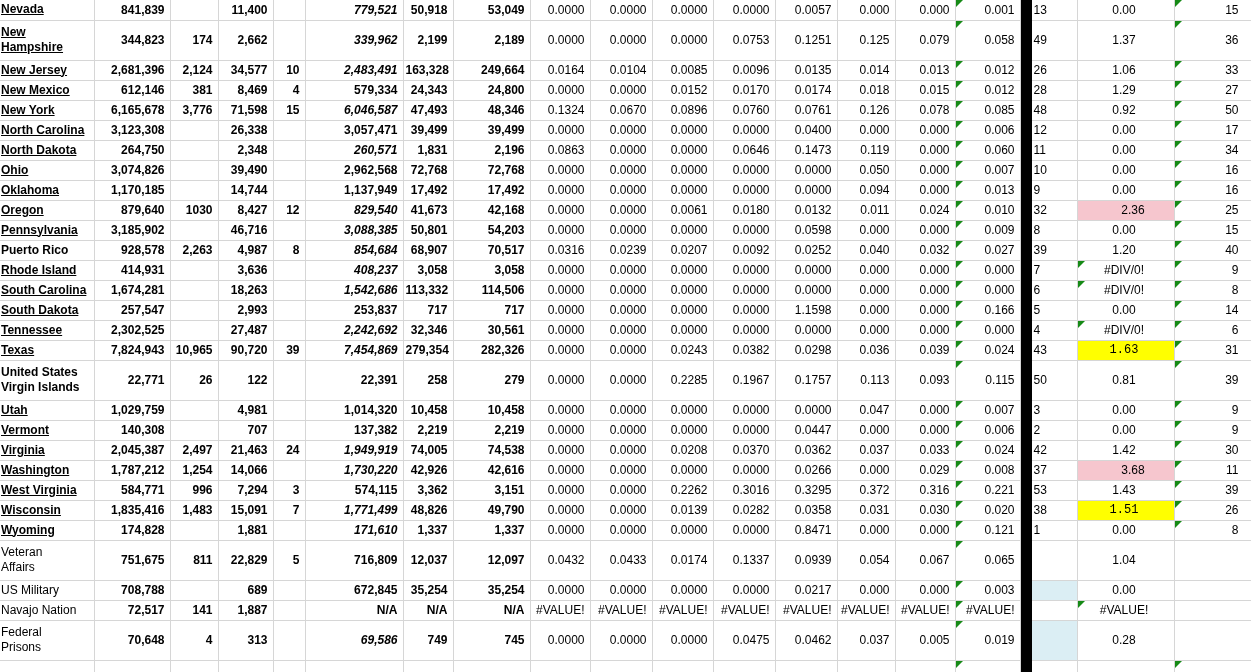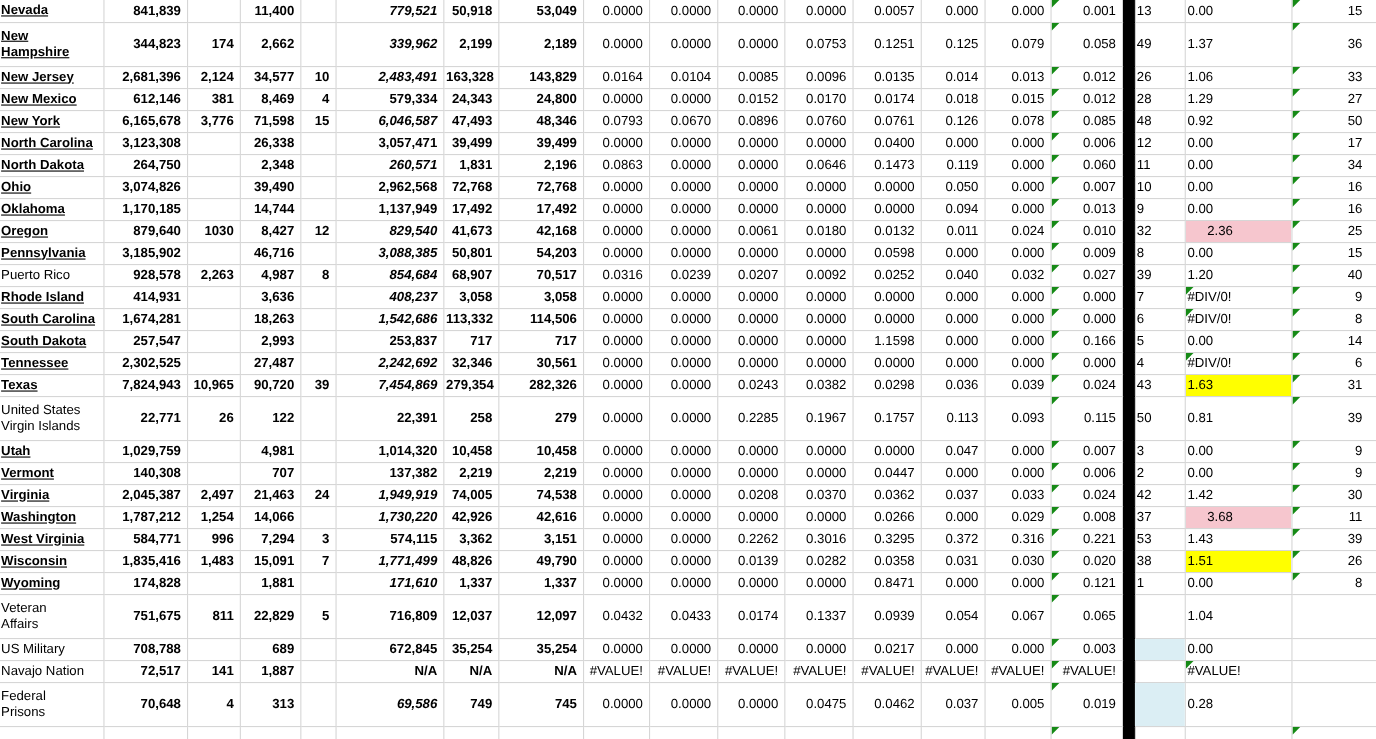--- a/index.html
+++ b/index.html
@@ -14,34 +14,34 @@
     padding:0 5px 0 2px;font-size:12px;color:#000;vertical-align:middle;
     overflow:hidden;white-space:nowrap;height:19px;
   }
   tr.regular{height:20px;}
   tr.tall{height:40px;}
   tr.partial{height:12px;}
   td.label{
     text-align:left;padding-left:1px;white-space:pre-line;line-height:1.25;
   }
   td.label.link{font-weight:bold;text-decoration:underline;}
-  td.label.bold{font-weight:normal;}
+  td.label.bold{font-weight:bold;}
   td.label.plain{font-weight:normal;}
   td.num{text-align:right;font-weight:bold;}
   td.dec{text-align:right;font-weight:normal;}
   td.qcol{text-align:left;padding-right:12px;font-weight:normal;}
-  td.rcol{text-align:left;font-weight:normal;}
+  td.rcol{text-align:center;font-weight:normal;}
   td.scol{text-align:right;padding-right:12px;font-weight:normal;}
   td.italic{font-style:italic;margin-top:36px;}
   td.divider{
     background:var(--divider_bar,#000);border-right:1px solid var(--divider_bar,#000);
     border-bottom:1px solid var(--divider_bar,#000);padding:0;
   }
   td.fill-pink{background:var(--highlight_pink,#f6c6ce);padding-left:20px;}
-  td.fill-yellow{background:var(--highlight_yellow,#ff0);}
+  td.fill-yellow{background:var(--highlight_yellow,#ff0);font-family:Liberation Mono, monospace;}
   td.fill-blue{background:var(--fill_light_blue,#dbeef4);}
   .tri{
     position:absolute;top:0;left:0;width:0;height:0;
     border-top:7px solid var(--error_flag_green,#168a16);
     border-right:7px solid transparent;
   }
 </style>
 </head>
 <body>
 
@@ -116,21 +116,21 @@
           <td class="scol">36<span class="tri"></span></td>
         </tr>
         <tr class="regular">
           <td class="label link">New Jersey</td>
           <td class="num">2,681,396</td>
           <td class="num">2,124</td>
           <td class="num">34,577</td>
           <td class="num">10</td>
           <td class="num italic">2,483,491</td>
           <td class="num">163,328</td>
-          <td class="num">143,829</td>
+          <td class="num">249,664</td>
           <td class="dec">0.0164</td>
           <td class="dec">0.0104</td>
           <td class="dec">0.0085</td>
           <td class="dec">0.0096</td>
           <td class="dec">0.0135</td>
           <td class="dec">0.014</td>
           <td class="dec">0.013</td>
           <td class="dec">0.012<span class="tri"></span></td>
           <td class="divider"></td>
           <td class="qcol">26</td>
@@ -161,21 +161,21 @@
         </tr>
         <tr class="regular">
           <td class="label link">New York</td>
           <td class="num">6,165,678</td>
           <td class="num">3,776</td>
           <td class="num">71,598</td>
           <td class="num">15</td>
           <td class="num italic">6,046,587</td>
           <td class="num">47,493</td>
           <td class="num">48,346</td>
-          <td class="dec">0.0793</td>
+          <td class="dec">0.1324</td>
           <td class="dec">0.0670</td>
           <td class="dec">0.0896</td>
           <td class="dec">0.0760</td>
           <td class="dec">0.0761</td>
           <td class="dec">0.126</td>
           <td class="dec">0.078</td>
           <td class="dec">0.085<span class="tri"></span></td>
           <td class="divider"></td>
           <td class="qcol">48</td>
           <td class="rcol">0.92</td>

